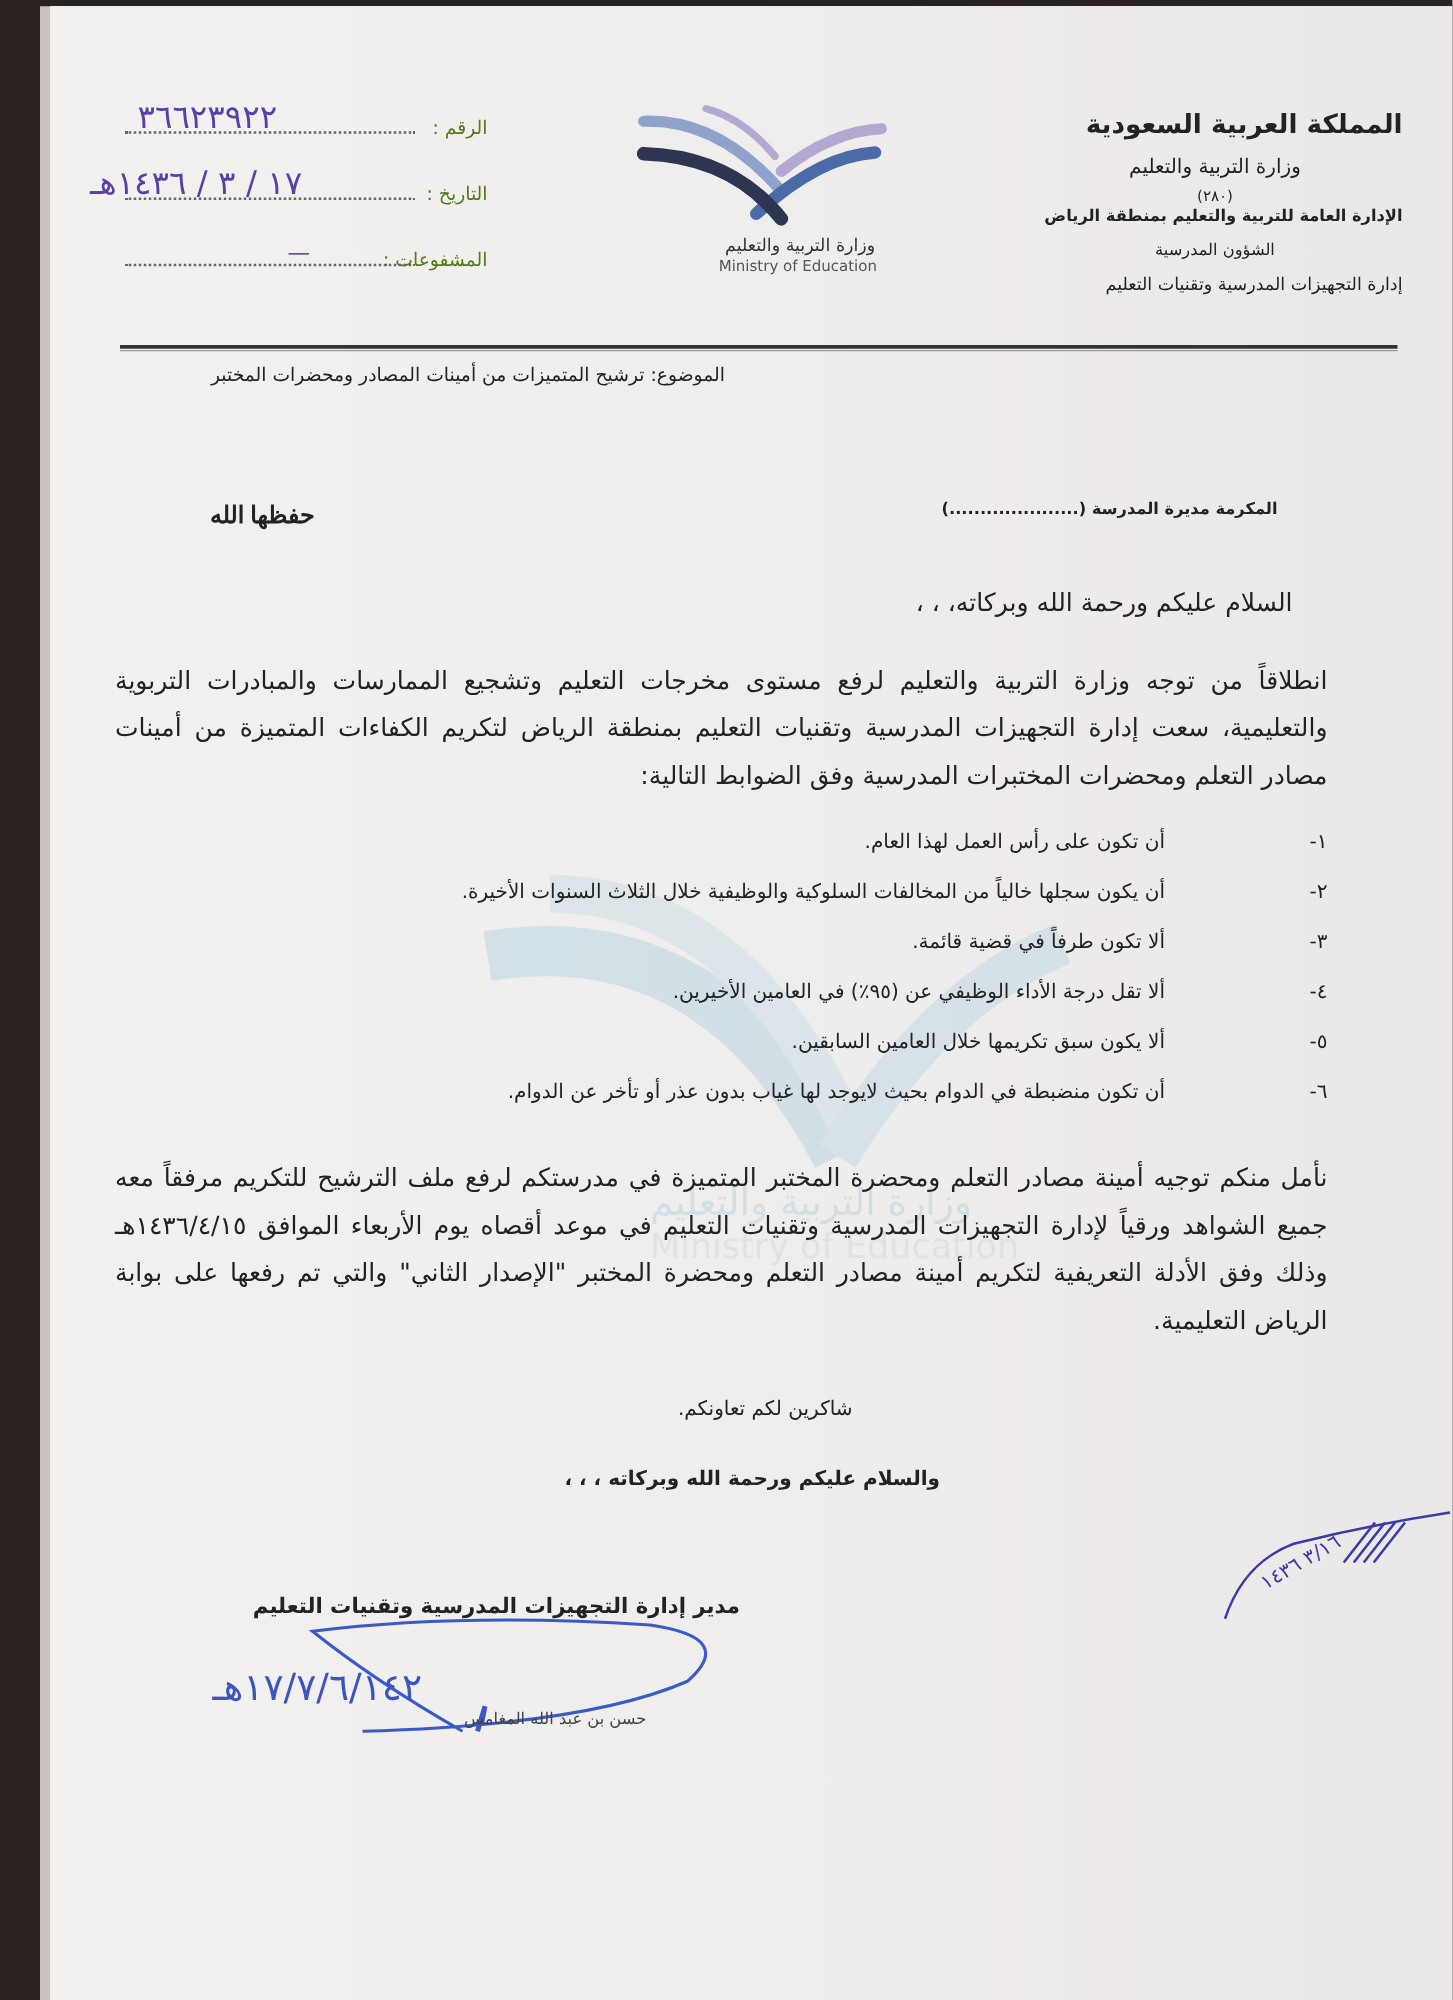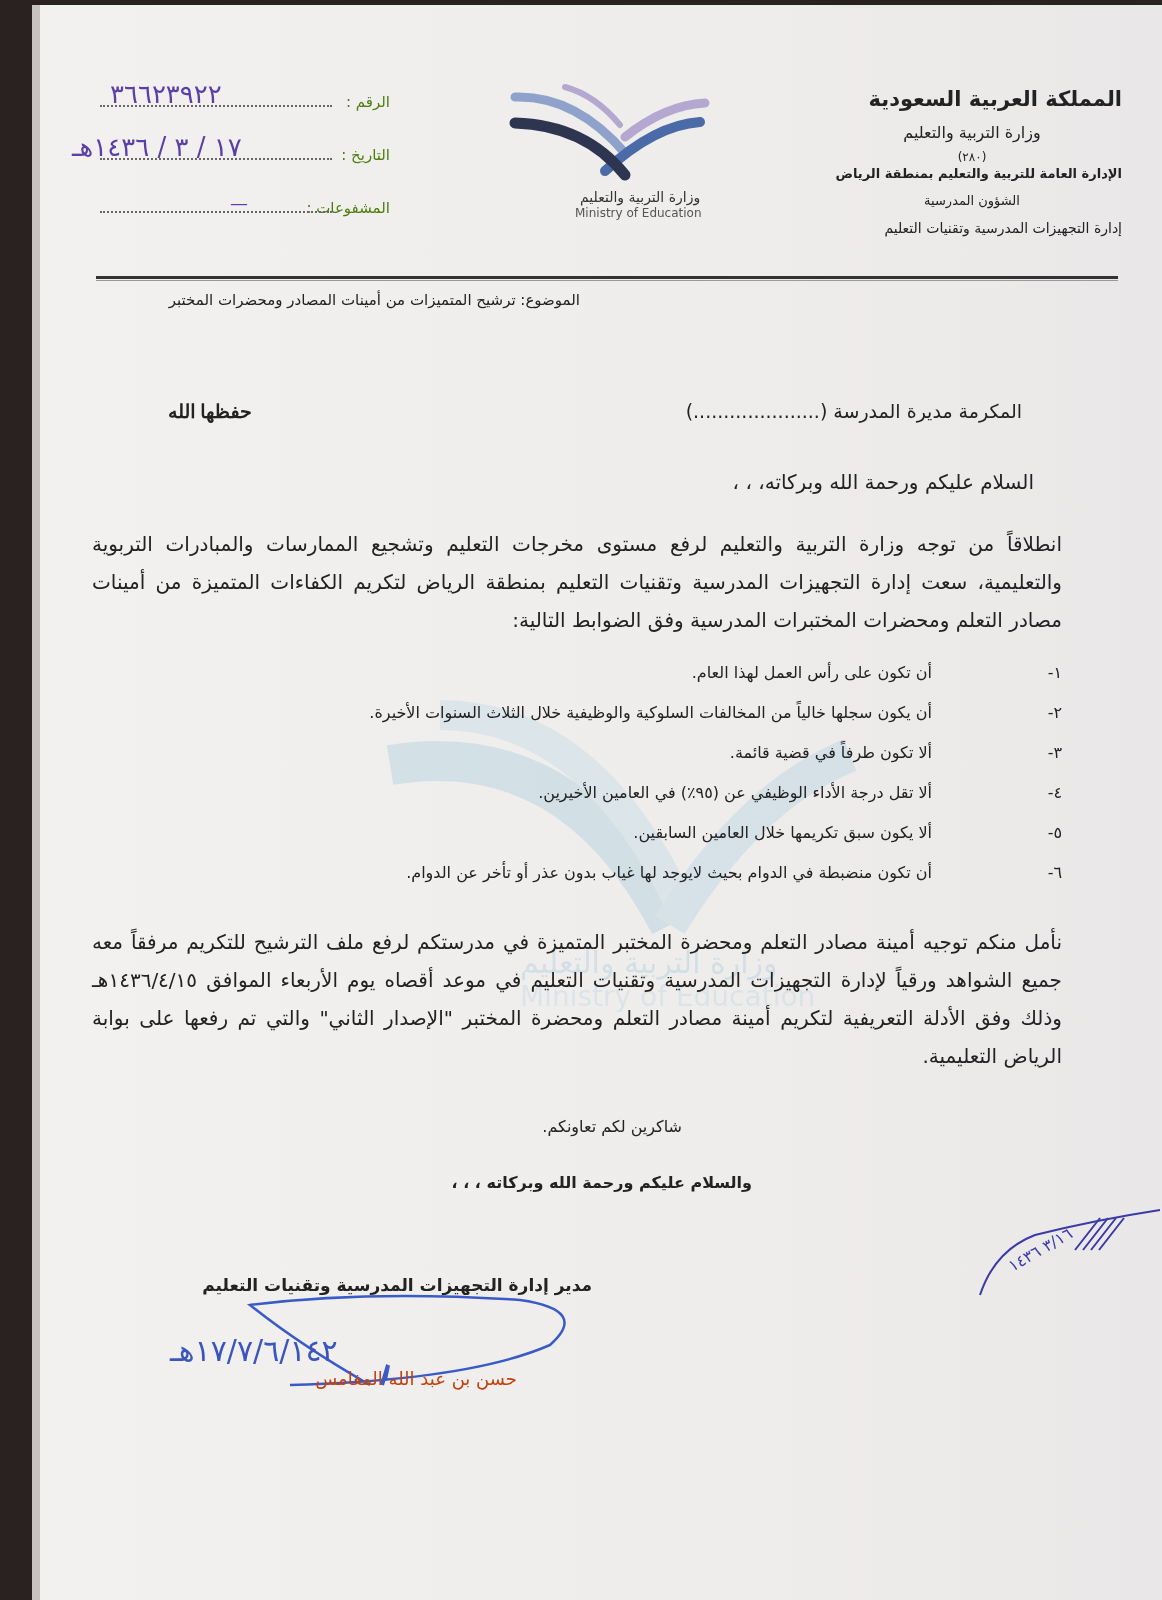--- a/index.html
+++ b/index.html
@@ -40,38 +40,38 @@
   
   .logo { left:445px; top:70px; width:230px; height:150px; }
   .logo-ar { position:absolute; left:95px; top:114px; font-size:14px; color:#333; direction:rtl; }
   .logo-en { position:absolute; left:90px; top:131px; font-size:12px; color:#555; }
 
   .rule { left:56px; right:44px; top:271px; height:3px; background:#333; }
   .rule2 { left:56px; right:44px; top:275px; height:1px; background:#999; }
 
   .subject { right:582px; top:286px; font-size:15px; color:#222; white-space:nowrap; }
 
-  .addressee { right:140px; top:395px; font-size:19px; font-weight:normal; color:#222; white-space:nowrap; }
+  .addressee { right:140px; top:395px; font-size:13px; font-weight:bold; color:#222; white-space:nowrap; }
   .blessing { left:128px; top:395px; font-size:19px; font-weight:bold; color:#222;font-family:Liberation Serif, serif; }
   .greeting { right:128px; top:465px; font-size:20px; color:#222; white-space:nowrap; }
 
   .para { right:100px; width:970px; font-size:20px; color:#222; line-height:38px; text-align:justify; }
   .para1 { top:520px; }
   .para2 { top:918px; }
 
   .cond-list { right:100px; top:658px; width:840px; }
   .cond-row { height:40px; position:relative; font-size:16px; color:#222; }
   .cond-num { position:absolute; right:0; top:0; width:40px; direction:rtl; text-align:right; }
   .cond-text { position:absolute; right:130px; top:0; white-space:nowrap; }
 
   .thanks { right:480px; top:1112px; font-size:16px; color:#222; }
   .closing { right:410px; top:1168px; font-size:16px; font-weight:bold; color:#222; white-space:nowrap; }
 
   .sig-title { right:570px; top:1270px; font-size:17px; font-weight:bold; color:#222; white-space:nowrap; }
-  .sig-name { right:645px; top:1363px; font-size:18px; color:#c2410c; white-space:nowrap; }
+  .sig-name { right:645px; top:1363px; font-size:13px; color:#404040; white-space:nowrap; }
   .sig-svg { left:80px; top:1280px; width:520px; height:130px; }
   .sig-date { left:90px; top:1328px; font-size:30px; }
   .initial-svg { left:935px; top:1195px; width:210px; height:110px; }
 
   .watermark { left:330px; top:670px; width:520px; height:360px; opacity:.35; }
   .wm-ar { position:absolute; left:150px; top:270px; font-size:30px; color:#9cc6dc; direction:rtl; }
   .wm-en { position:absolute; left:150px; top:305px; font-size:28px; color:#b6d4e4; }
 </style>
 </head>
 <body>

